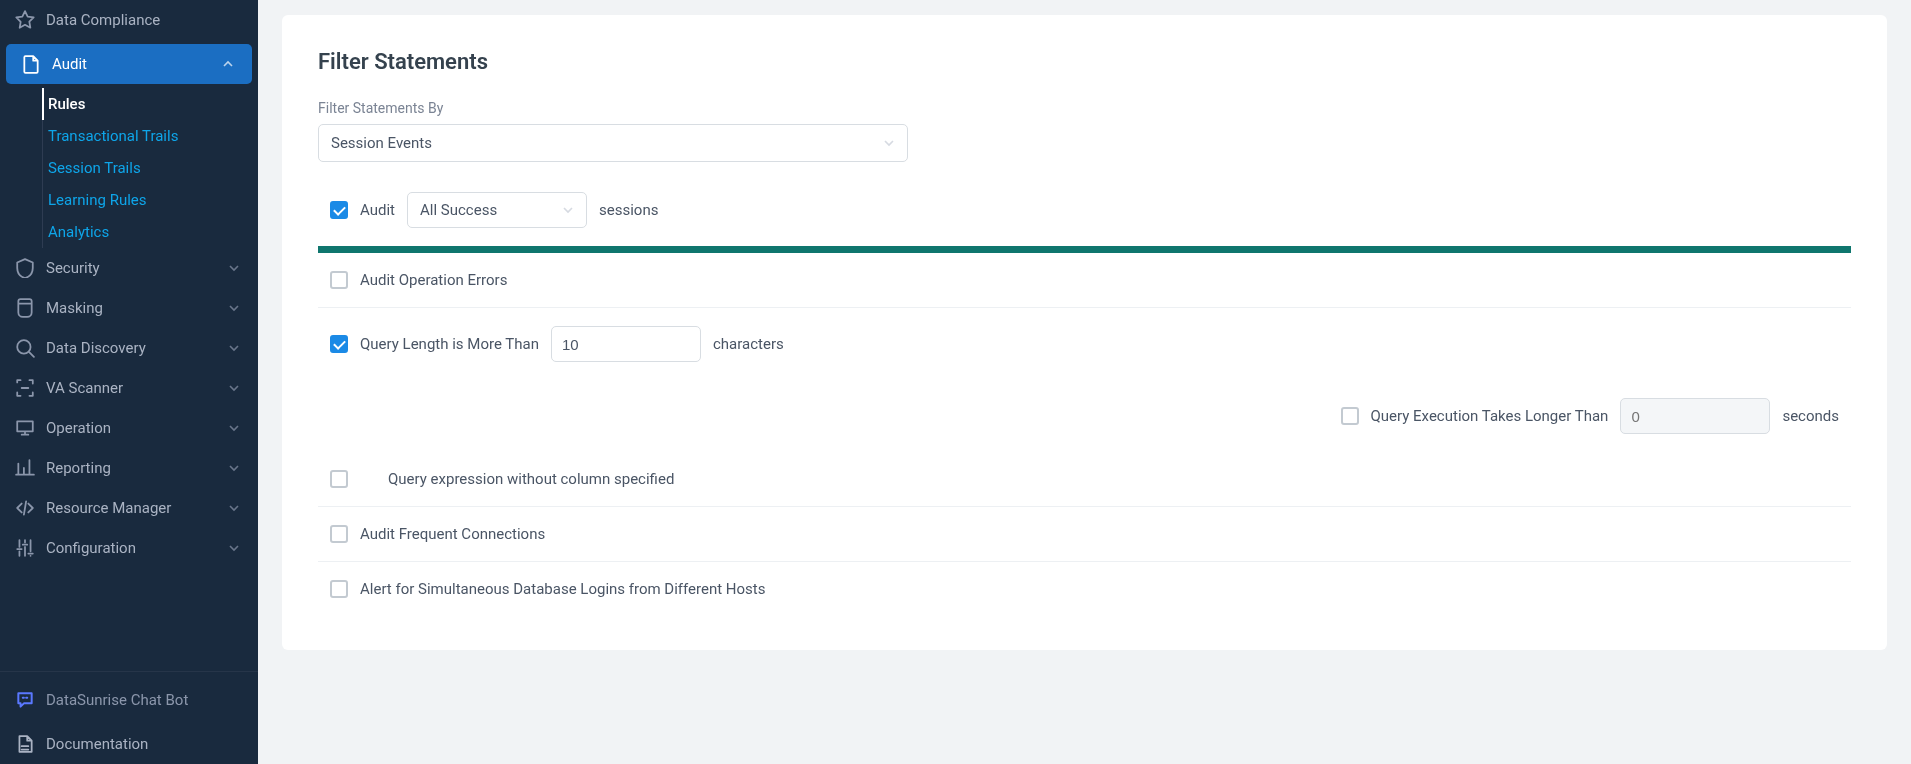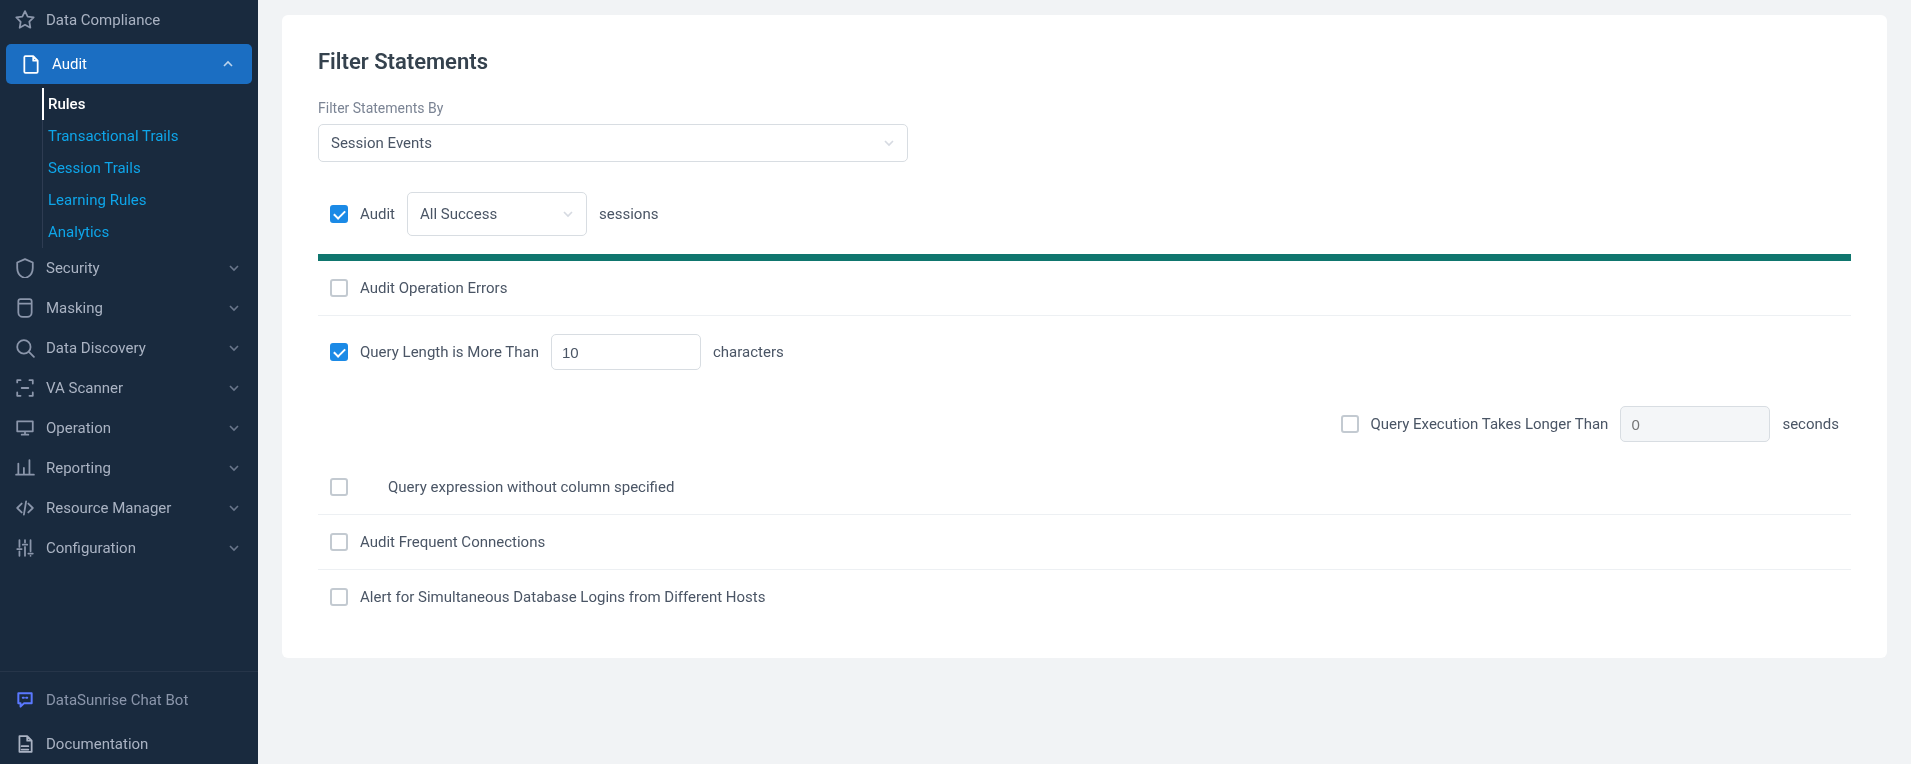--- a/index.html
+++ b/index.html
@@ -104,21 +104,21 @@
   border-radius:5px;
   display:flex;
   align-items:center;
   padding:0 12px;
   font-size:15px;
   color:#4a5565;
   background:#fff;
   cursor:pointer;
   justify-content:space-between;
 }
-.select.small { width:180px; height:44px; }
+.select.small { width:180px; height:36px; }
 .select .sel-chev { opacity:.5; }
 
 .filter-row {
   display:flex;
   align-items:center;
   gap:12px;
   padding:18px 12px;
   font-size:15px;
   color:#4a5565;
 }

